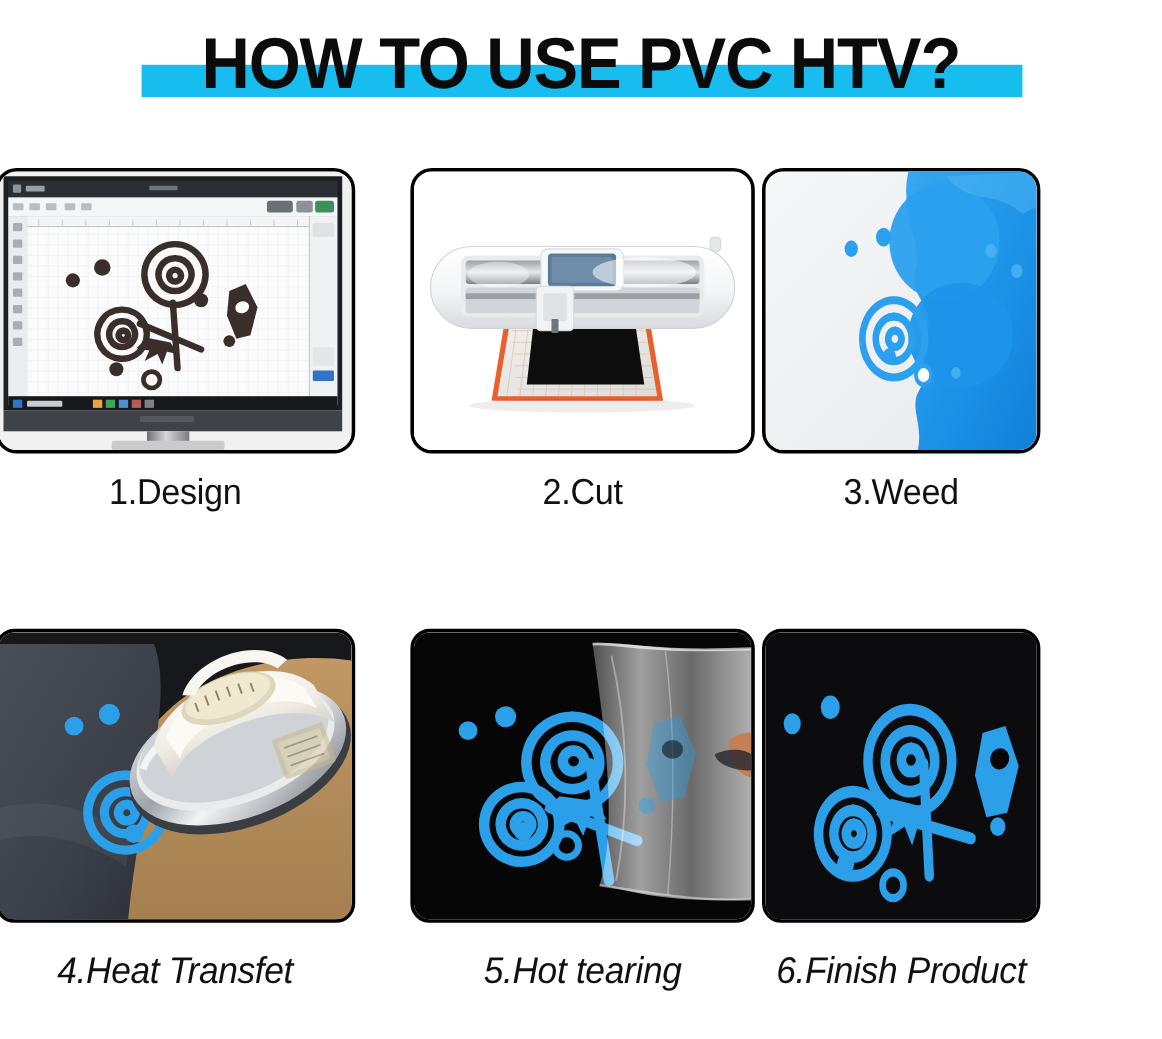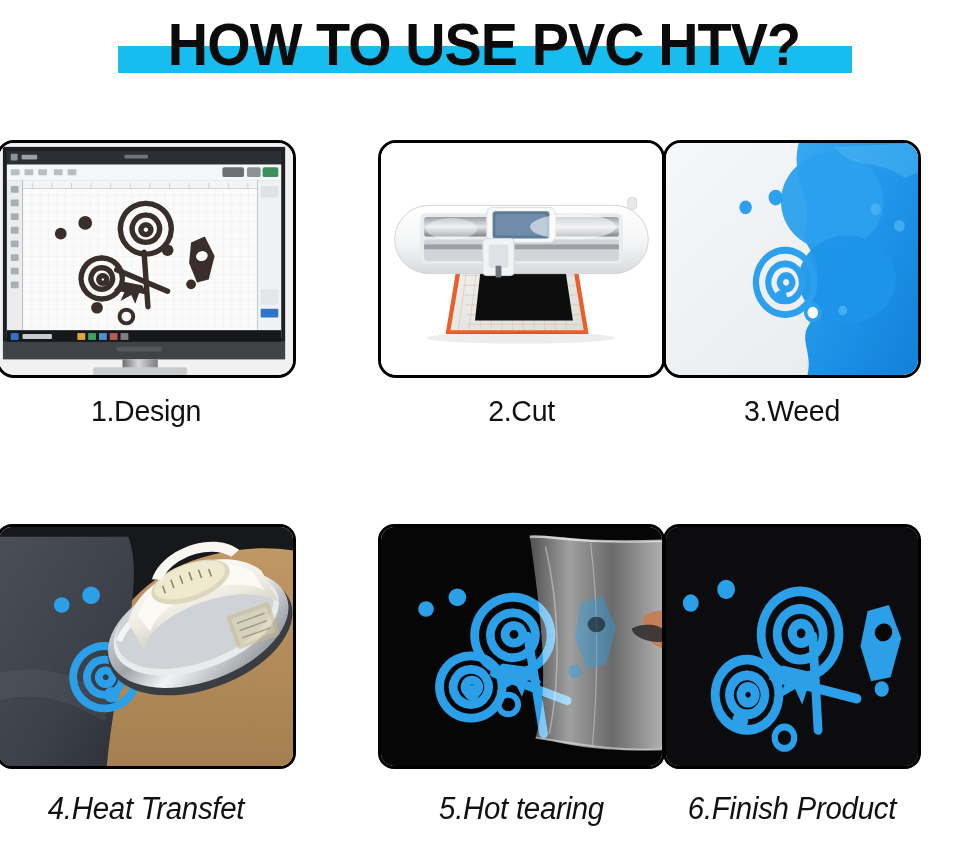--- a/index.html
+++ b/index.html
@@ -11,21 +11,21 @@
     width: 968px;
     height: 866px;
     font-family: "Liberation Sans", sans-serif;
     overflow: hidden;
     position: relative;
   }
 
   
   #title-bar {
     position: absolute;
-    left: 0; top: 8px;
+    left: 0; top: 16px;
     width: 828px; height: 100px; padding-left: 48px;
   }
   #title-highlight {
     position: absolute;
     left: 118px;
     top: 38px;
     width: 734px;
     height: 27px;
     background: #18bdf0;
   }
@@ -53,22 +53,22 @@
     width: 968px;
   }
   #row-top { top: 140px; height: 330px; }
   #row-bottom { top: 524px; height: 342px; font-style: italic; }
 
   .step-cell {
     position: absolute;
     top: 0;
   }
   .cell-1 { left: -4px;  width: 300px; }
-  .cell-2 { left: 342px; width: 287px; margin-left: 36px; }
-  .cell-3 { left: 663px; width: 258px; }
+  .cell-2 { left: 342px; width: 287px; }
+  .cell-3 { left: 635px; width: 232px; }
 
   .photo {
     position: relative;
     width: 100%;
     height: 238px;
     border: 3px solid #000000;
     border-radius: 18px;
     overflow: hidden;
     box-sizing: border-box;
     background: #ffffff;

